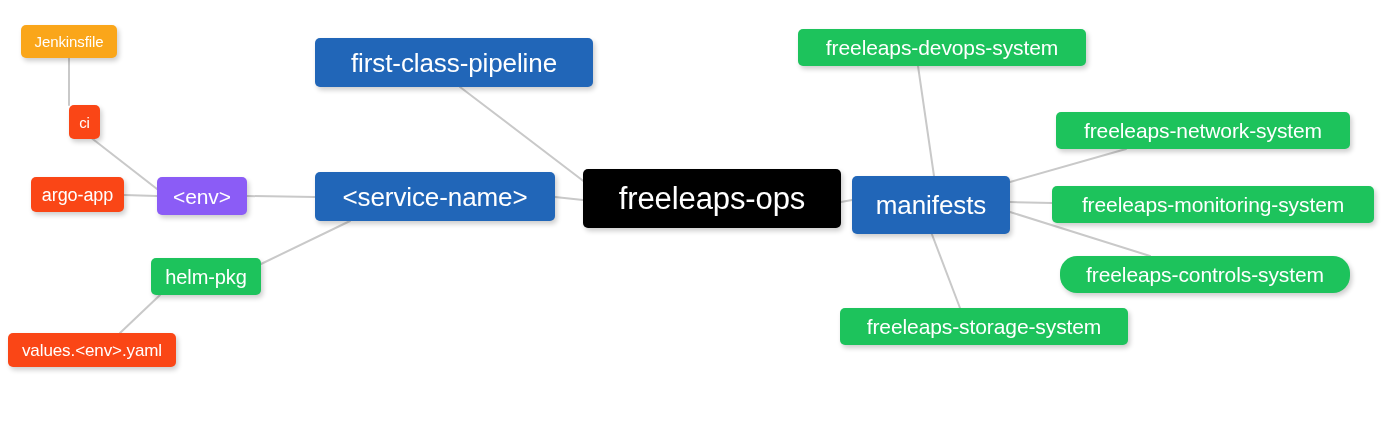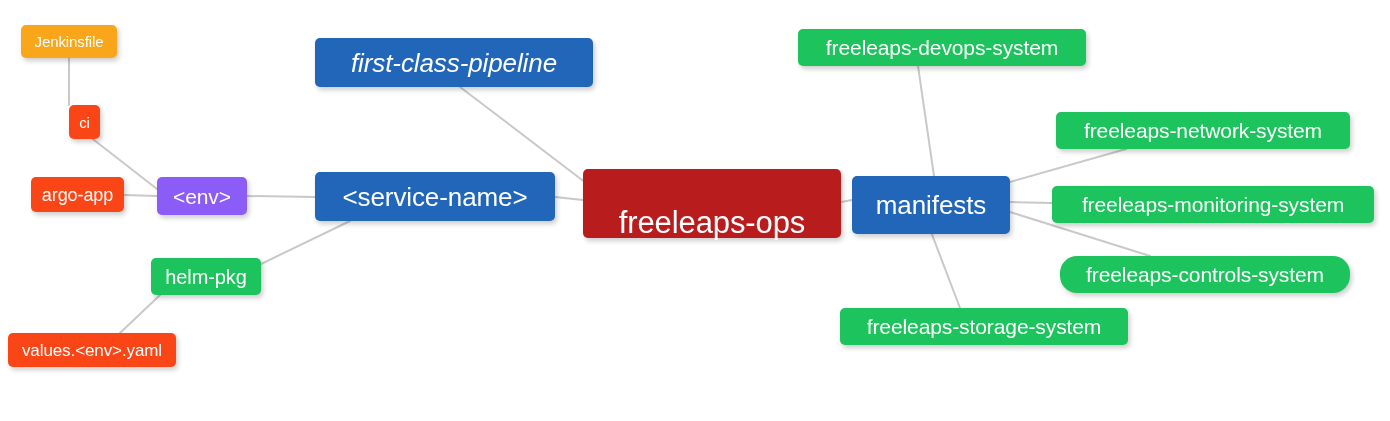--- a/index.html
+++ b/index.html
@@ -57,30 +57,30 @@
       <line x1="157" y1="196" x2="124" y2="195" stroke="#c9c9c9" stroke-width="2" stroke-linecap="round"></line>
       <line x1="69" y1="105" x2="69" y2="58" stroke="#c9c9c9" stroke-width="2" stroke-linecap="round"></line>
       <line x1="160" y1="295" x2="120" y2="333" stroke="#c9c9c9" stroke-width="2" stroke-linecap="round"></line>
       <line x1="934" y1="176" x2="918" y2="66" stroke="#c9c9c9" stroke-width="2" stroke-linecap="round"></line>
       <line x1="1010" y1="182" x2="1126" y2="149" stroke="#c9c9c9" stroke-width="2" stroke-linecap="round"></line>
       <line x1="1010" y1="202" x2="1052" y2="203" stroke="#c9c9c9" stroke-width="2" stroke-linecap="round"></line>
       <line x1="1010" y1="212" x2="1150" y2="256" stroke="#c9c9c9" stroke-width="2" stroke-linecap="round"></line>
       <line x1="928" y1="224" x2="960" y2="308" stroke="#c9c9c9" stroke-width="2" stroke-linecap="round"></line>
     </svg>
   <div id="node-layer">
-      <div class="mm-node" style="left: 583px; top: 169px; width: 258px; height: 69px; background: #b91c1c; font-size: 31px; color: rgb(255, 255, 255); align-items: flex-end;">
+      <div class="mm-node" style="left: 583px; top: 169px; width: 258px; height: 59px; background: #000000; font-size: 31px; color: rgb(255, 255, 255);">
         <span class="mm-label">freeleaps-ops</span>
       </div>
       <div class="mm-node" style="left: 315px; top: 172px; width: 240px; height: 49px; background: rgb(33, 102, 184); font-size: 26px; color: rgb(255, 255, 255);">
         <span class="mm-label">&lt;service-name&gt;</span>
       </div>
       <div class="mm-node" style="left: 852px; top: 176px; width: 158px; height: 58px; background: rgb(33, 102, 184); font-size: 26px; color: rgb(255, 255, 255);">
         <span class="mm-label">manifests</span>
       </div>
-      <div class="mm-node" style="left: 315px; top: 38px; width: 278px; height: 49px; background: rgb(33, 102, 184); font-size: 26px; color: rgb(255, 255, 255); font-style: italic;">
+      <div class="mm-node" style="left: 315px; top: 38px; width: 278px; height: 49px; background: rgb(33, 102, 184); font-size: 26px; color: rgb(255, 255, 255);">
         <span class="mm-label">first-class-pipeline</span>
       </div>
       <div class="mm-node" style="left: 157px; top: 177px; width: 90px; height: 38px; background: #8b5cf6; font-size: 21px; color: rgb(255, 255, 255);">
         <span class="mm-label">&lt;env&gt;</span>
       </div>
       <div class="mm-node" style="left: 151px; top: 258px; width: 110px; height: 37px; background: rgb(29, 195, 92); font-size: 20px; color: rgb(255, 255, 255);">
         <span class="mm-label">helm-pkg</span>
       </div>
       <div class="mm-node" style="left: 21px; top: 25px; width: 96px; height: 33px; background: rgb(250, 166, 26); font-size: 15px; color: rgb(255, 255, 255);">
         <span class="mm-label">Jenkinsfile</span>

